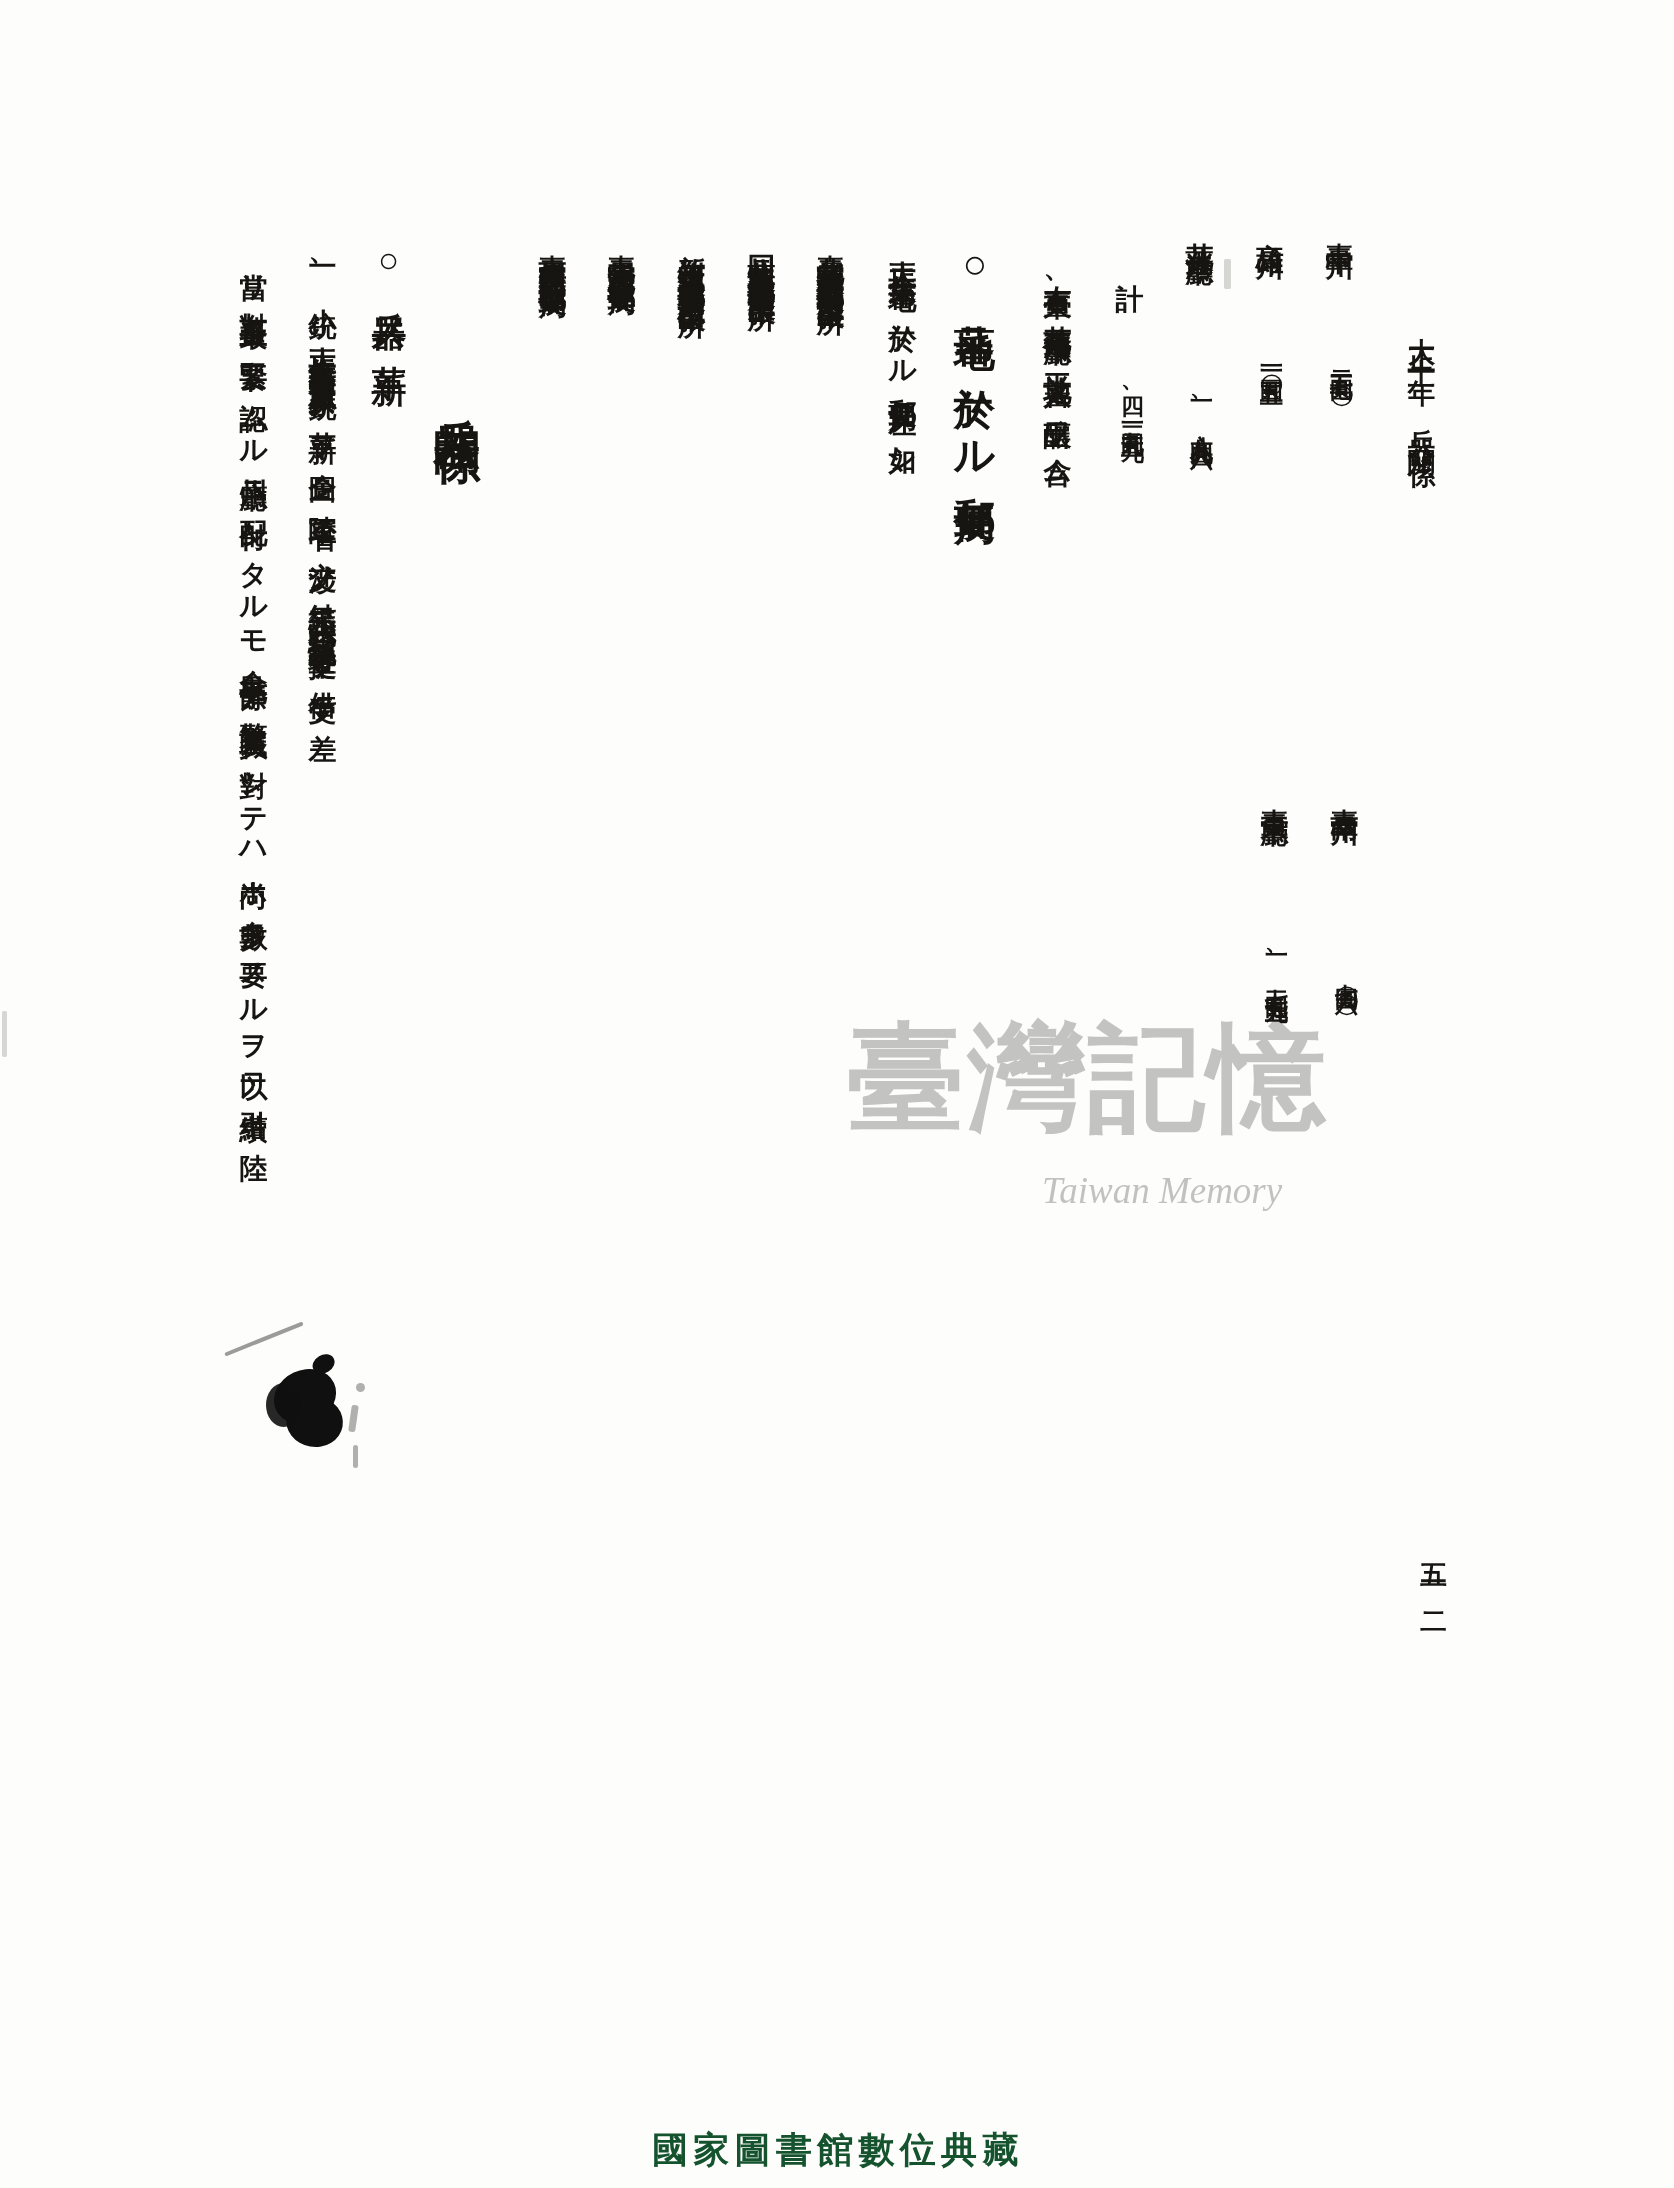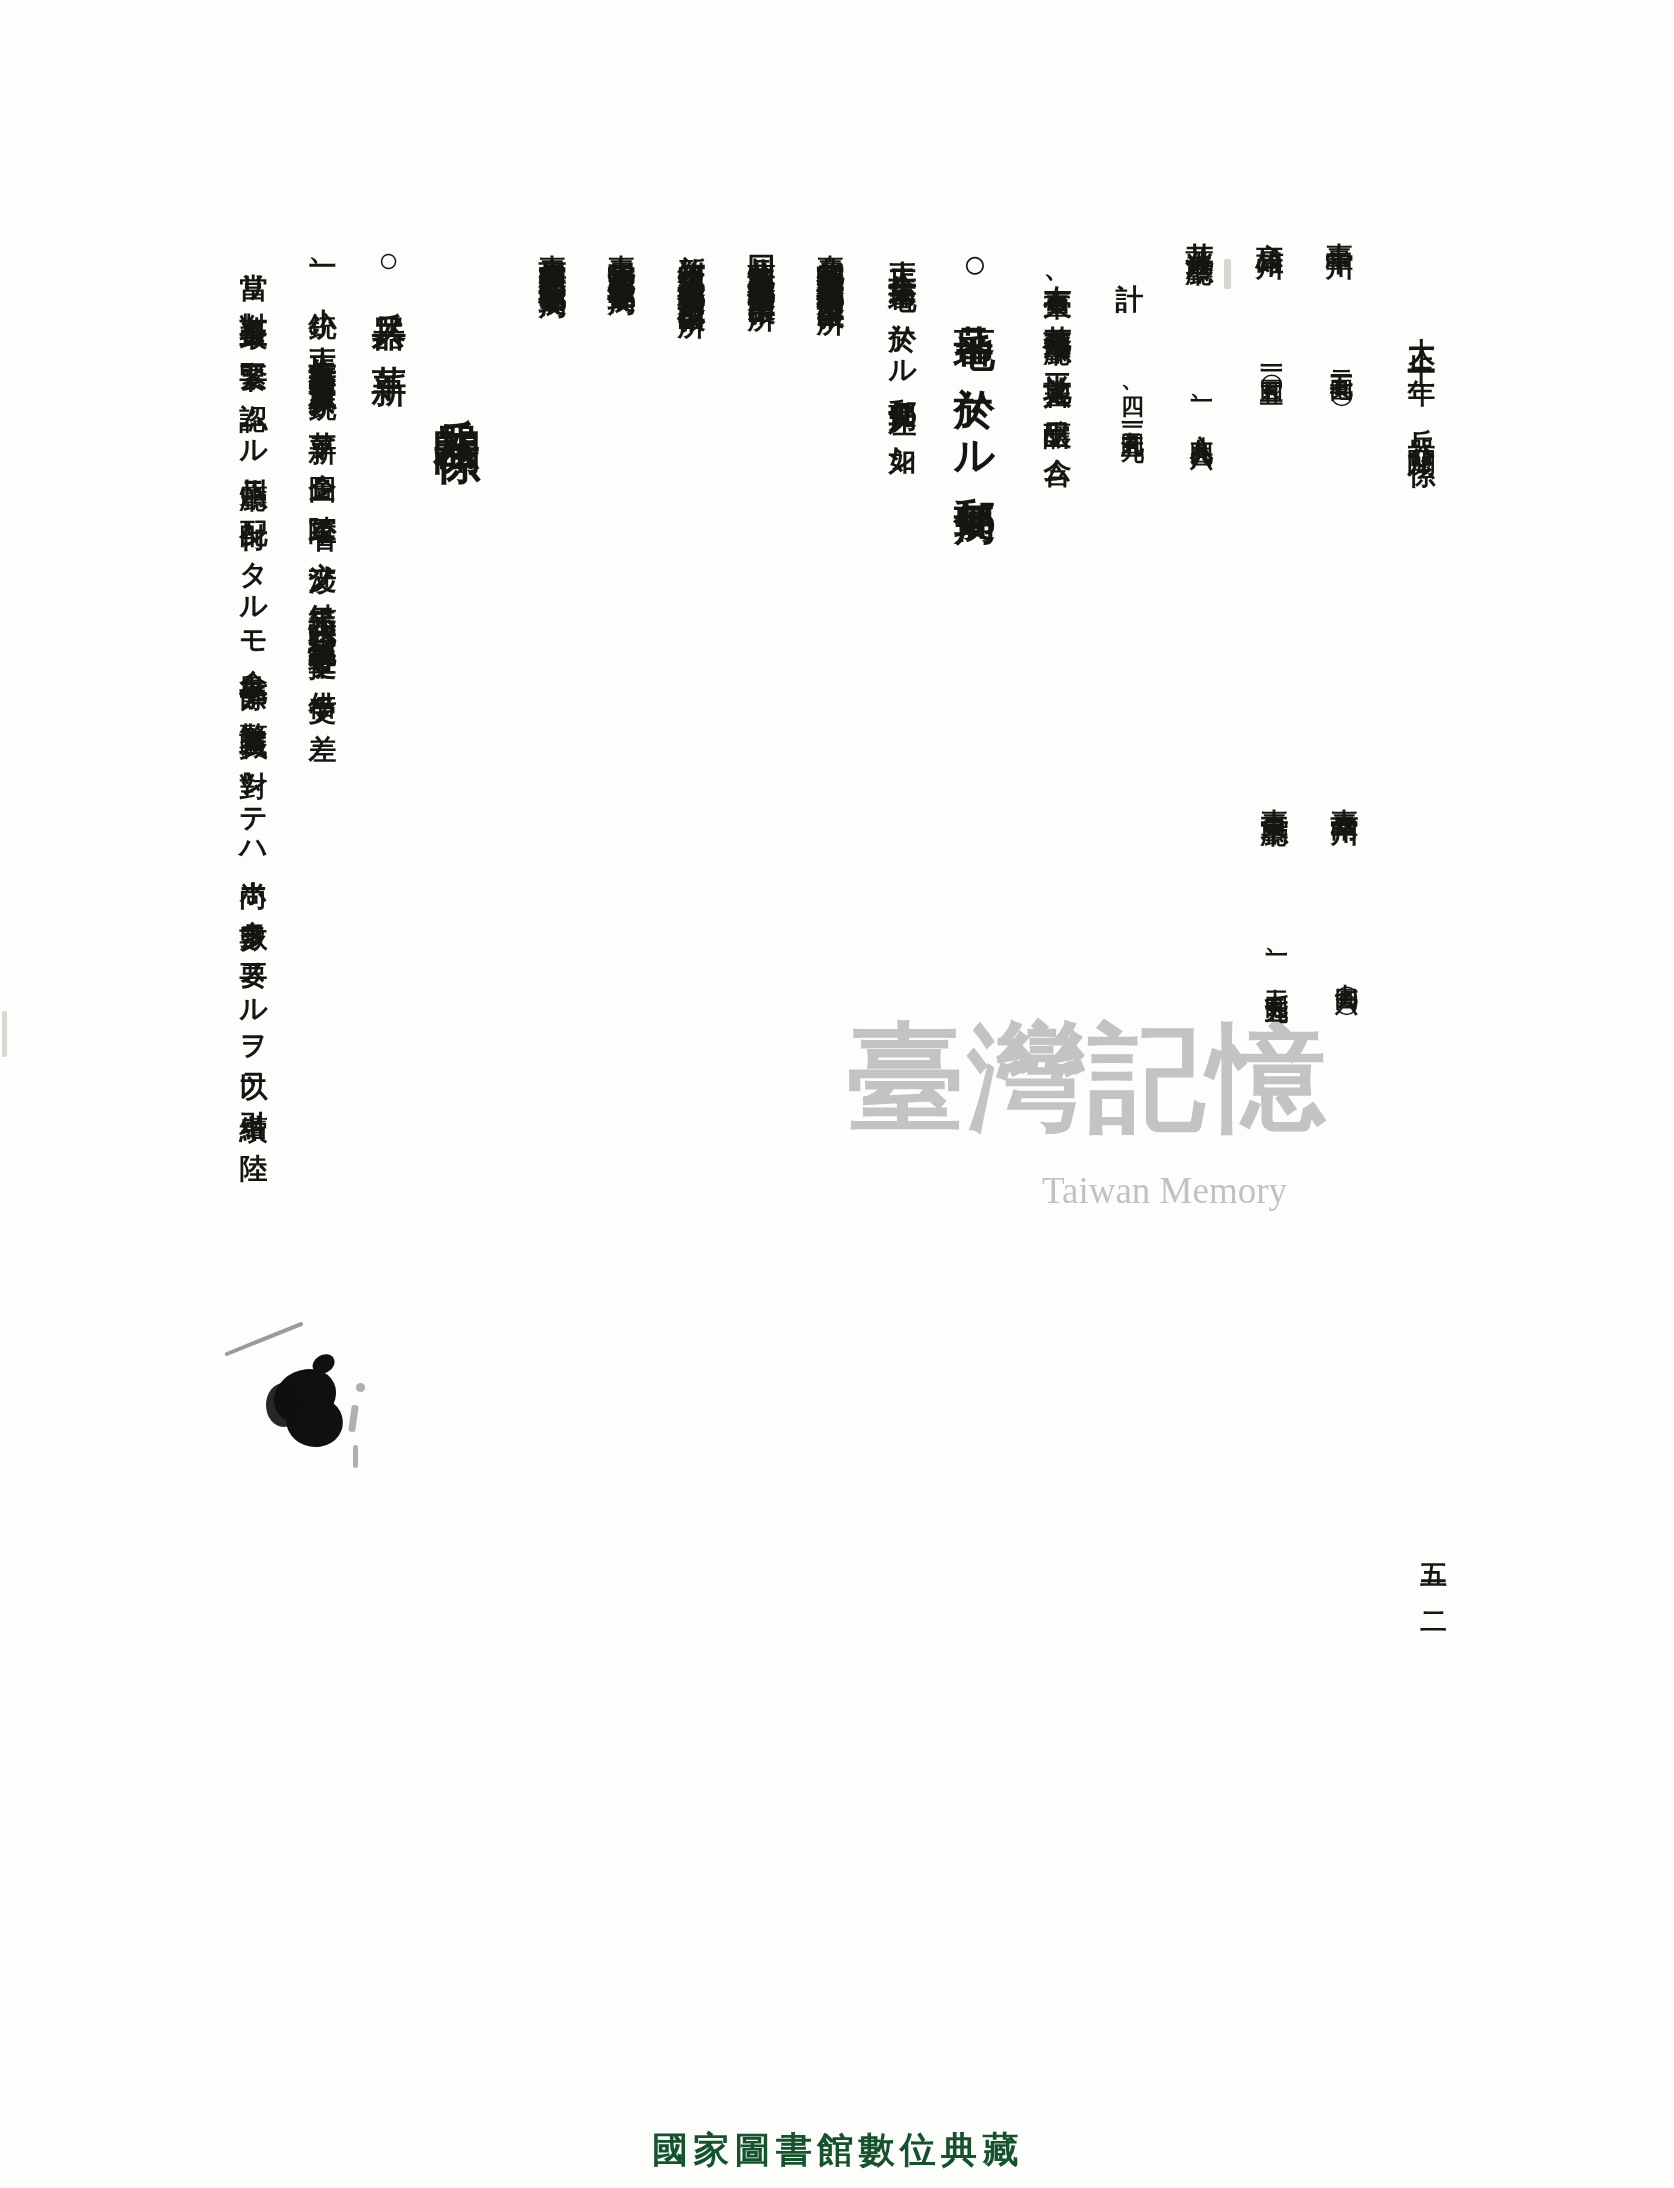--- a/index.html
+++ b/index.html
@@ -27,21 +27,21 @@
     font-size:36px;letter-spacing:5.3px;font-weight:600;color:#14532d;
   }
   
   .wm-cjk{
     position:absolute;left:838px;top:1000px;z-index:1;
     font-size:117px;font-weight:700;letter-spacing:3.5px;
     color:#8a8a8a;opacity:.5;margin-left:9px;
   }
   .wm-latin{
     position:absolute;left:1042px;top:1169px;z-index:1;
-    font-size:37px;color:#9a9a9a;opacity:.6;
+    font-size:37px;font-style:italic;color:#9a9a9a;opacity:.6;
     font-family:"Liberation Serif","DejaVu Serif",serif;
   }
   
   .art{position:absolute;z-index:3;}
   .blot{background:#101010;border-radius:50%;}
   .smudge{background:#4a4a4a;border-radius:2.7px;opacity:.55;}
   .speck{background:#7d7d7d;border-radius:2.7px;opacity:.6;}
   .edge{background:#c4c4c2;border-radius:1.8px;opacity:.7;}
 </style>
 </head>

